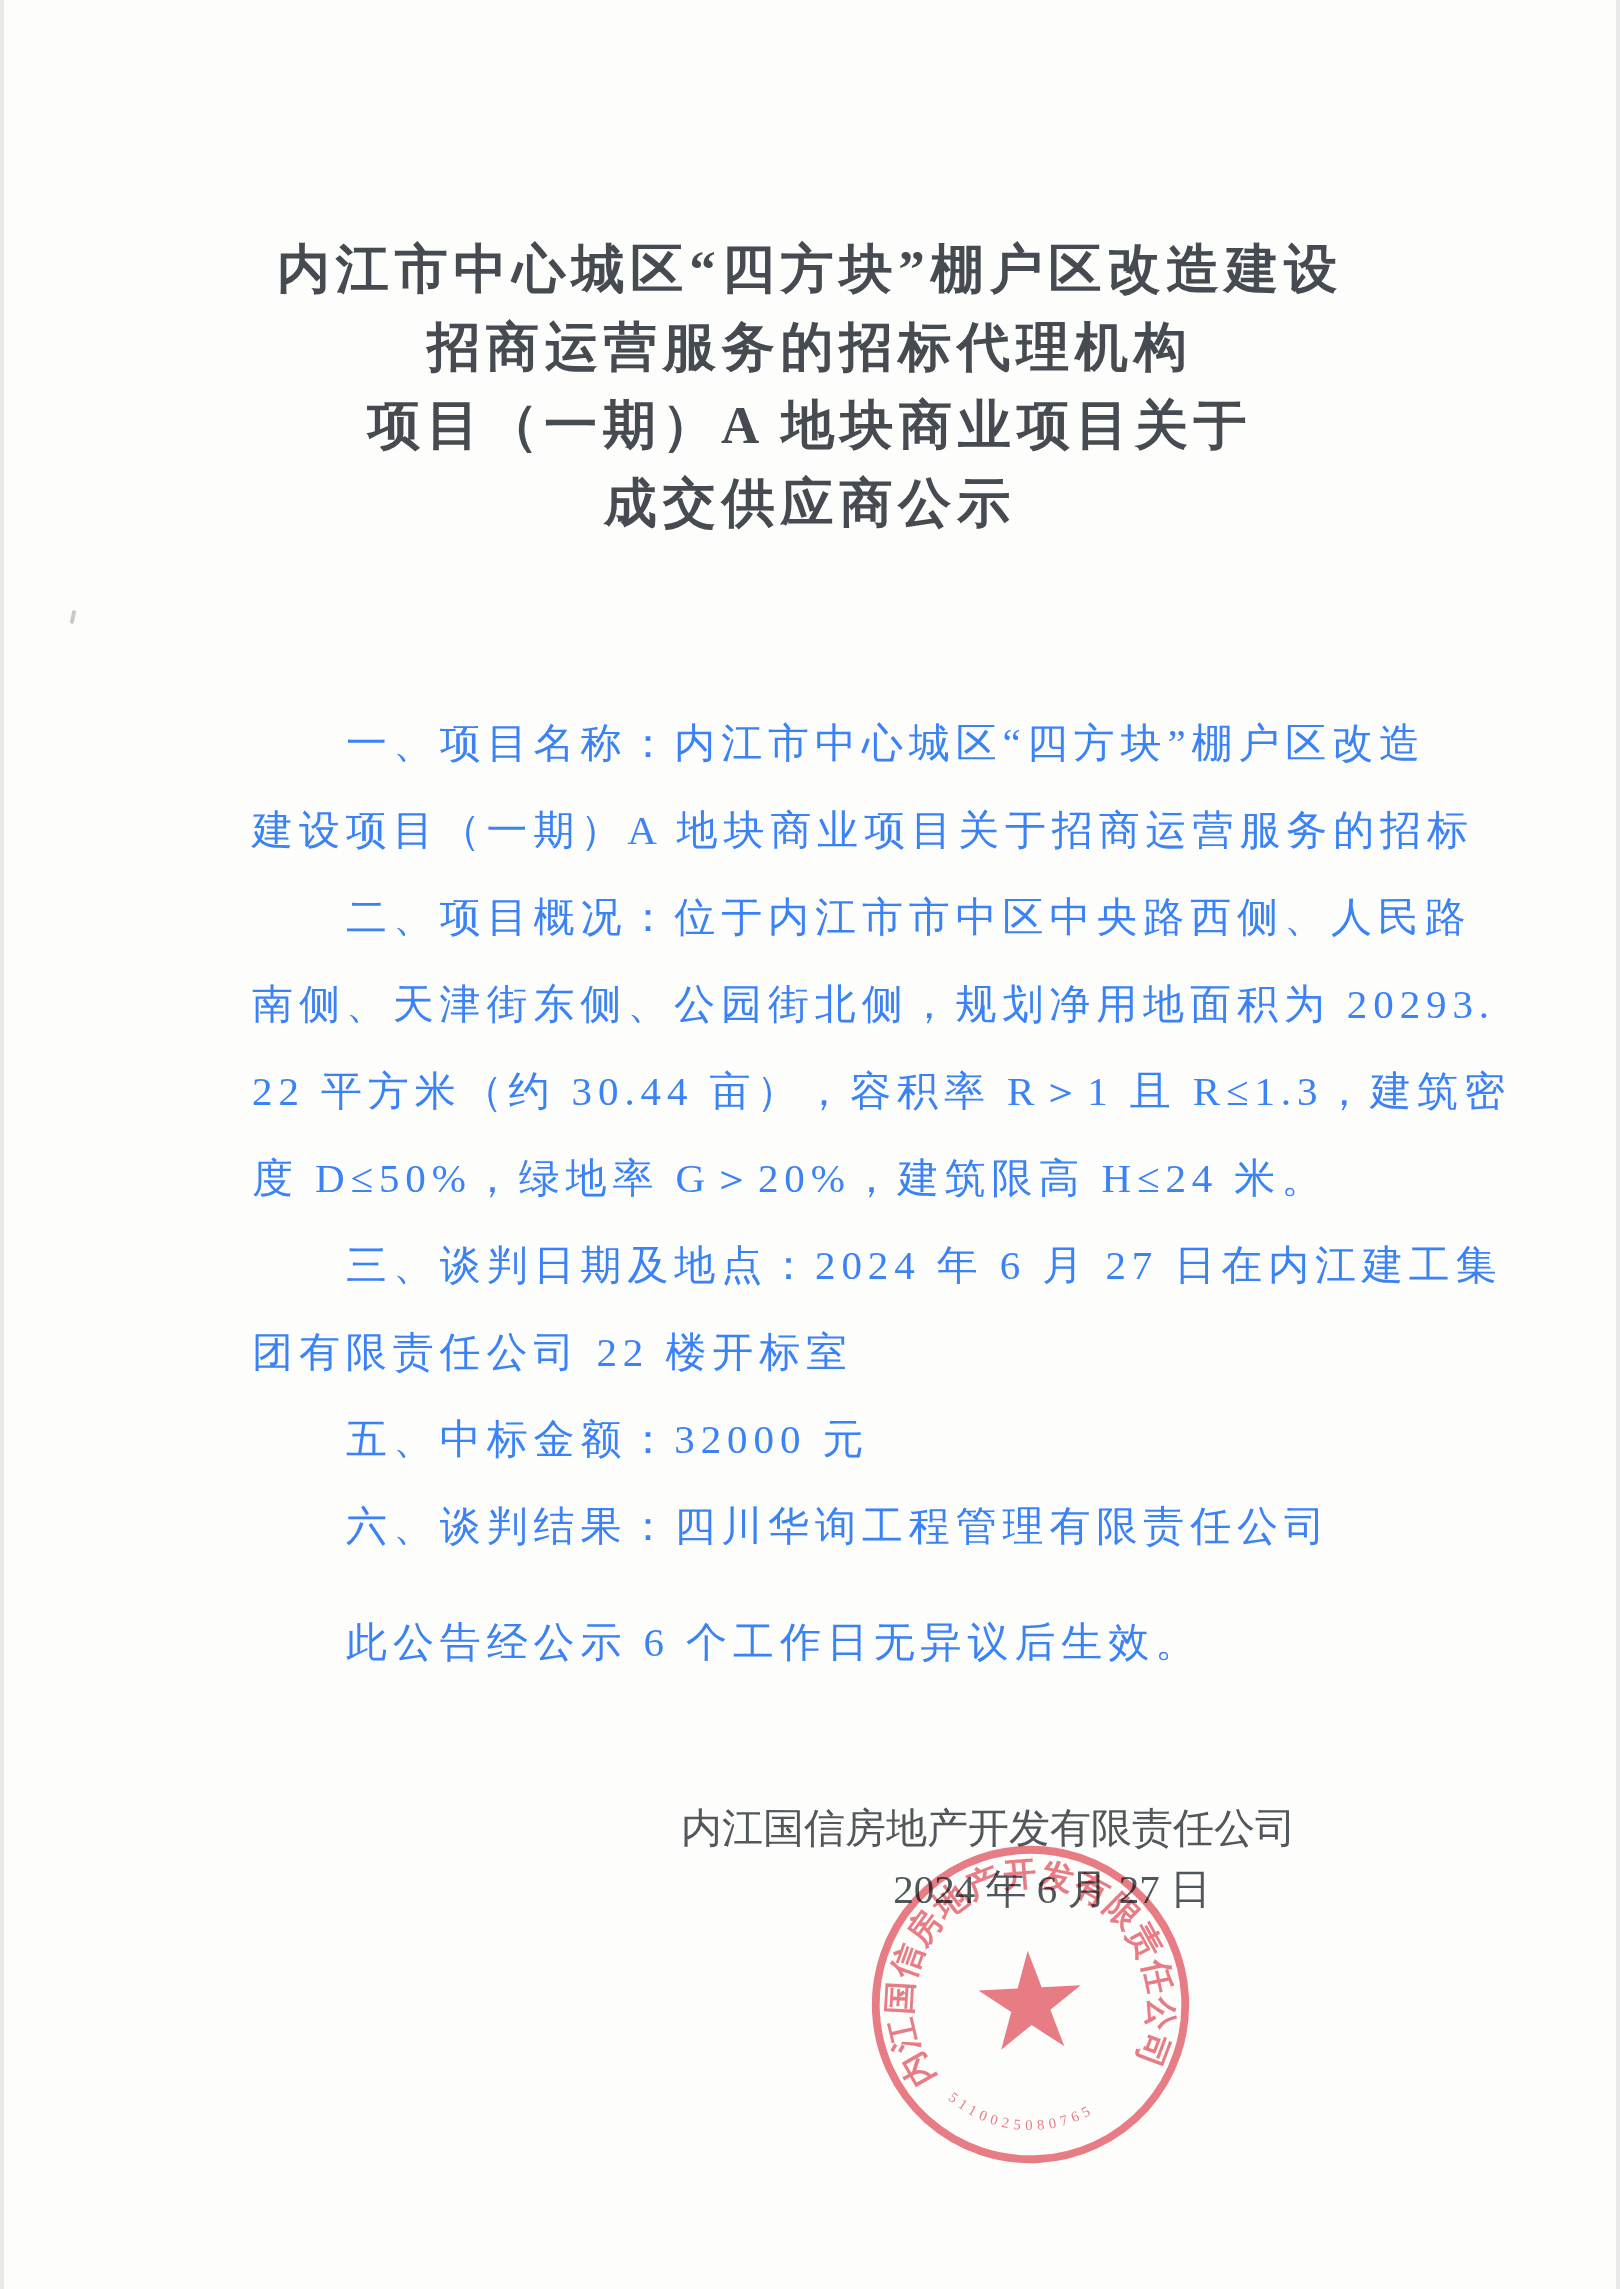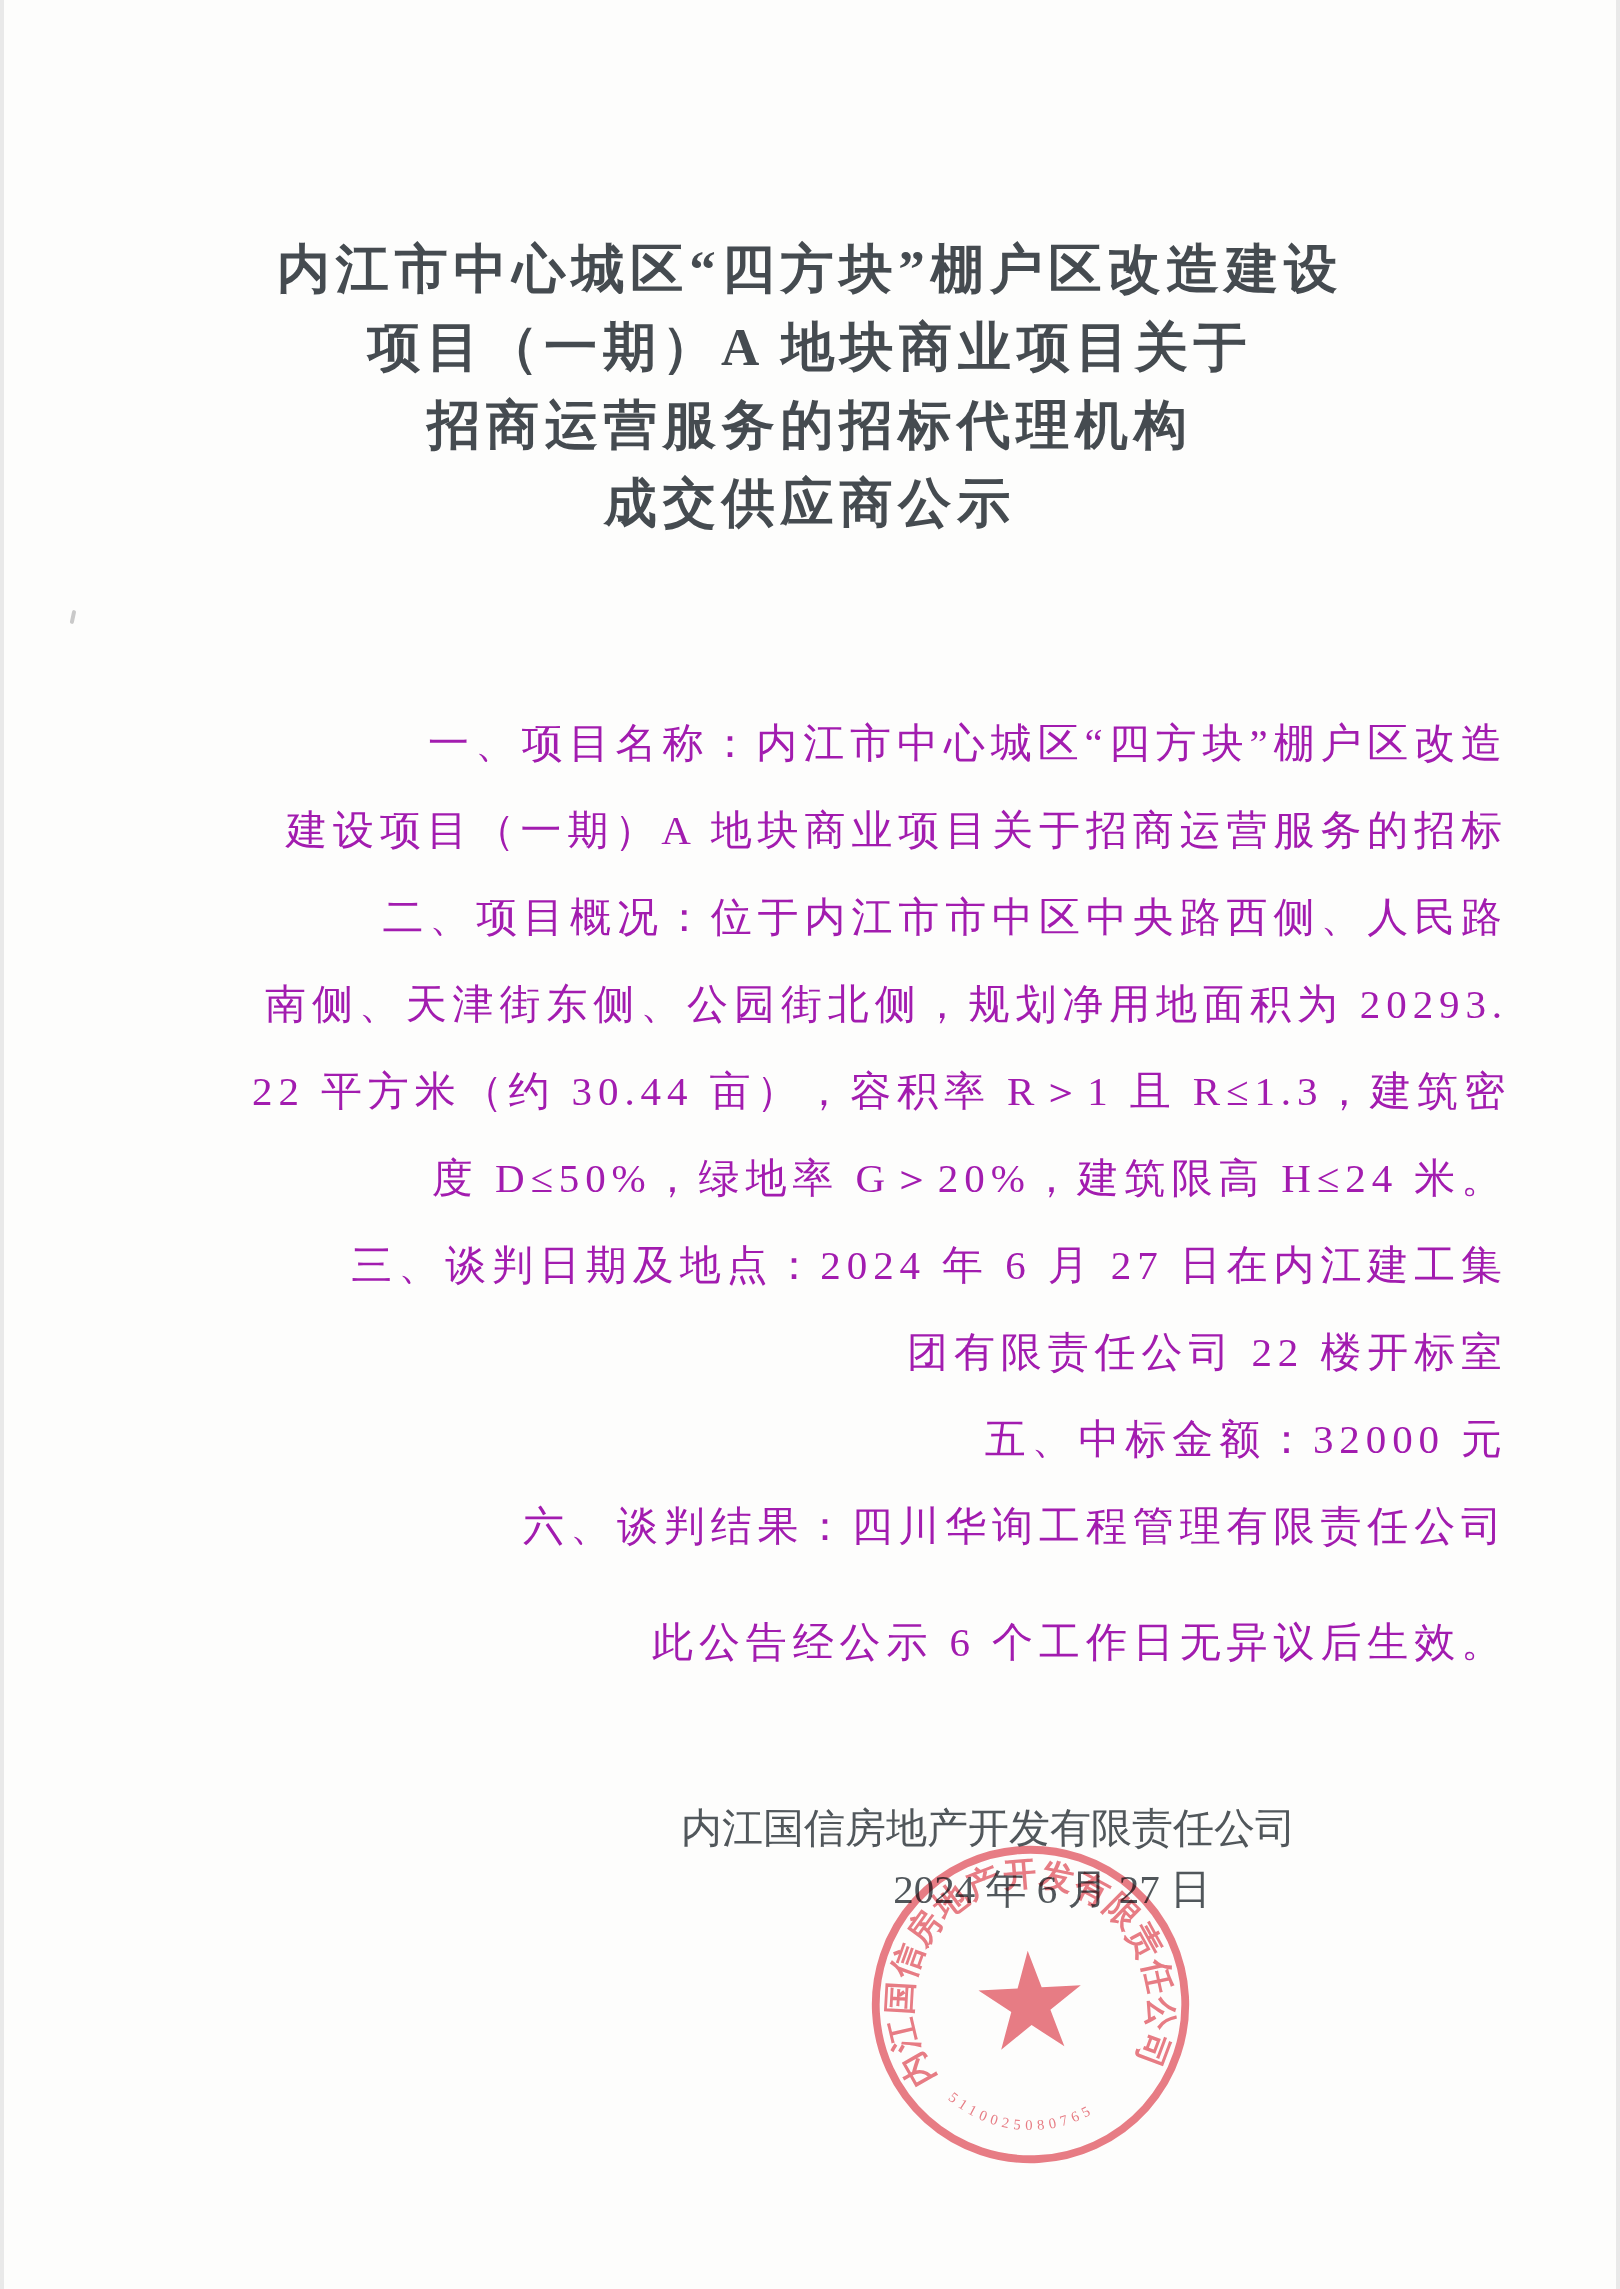--- a/index.html
+++ b/index.html
@@ -20,22 +20,21 @@
     font-size: 53px;
     line-height: 78px;
     font-weight: 700;
     letter-spacing: 5.9px;
     color: #454b50;
   }
   .body-block {
     margin-top: 158px;
     padding-left: 248px;
     padding-right: 108px;
-    color: #a21caf;
-    text-align: right;
+    color: #3b82f6;
   }
   .body-line {
     font-size: 41px;
     line-height: 87px;
     letter-spacing: 5.9px;
     white-space: nowrap;
   }
   .body-line.indent { text-indent: 94px; }
   .body-line.gap-before { margin-top: 29px; }
   .signature-block {
@@ -77,23 +76,23 @@
 </style>
 </head>
 <body>
 
 <div class="page">
 
   <div class="title-block">
 
       <div class="title-line">内江市中心城区“四方块”棚户区改造建设</div>
 
+      <div class="title-line">招商运营服务的招标代理机构</div>
+
       <div class="title-line">项目（一期）A 地块商业项目关于</div>
-
-      <div class="title-line">招商运营服务的招标代理机构</div>
 
       <div class="title-line">成交供应商公示</div>
     </div>
 
   <div class="body-block">
 
       <div class="body-line indent">一、项目名称：内江市中心城区“四方块”棚户区改造</div>
 
       <div class="body-line">建设项目（一期）A 地块商业项目关于招商运营服务的招标</div>
 

